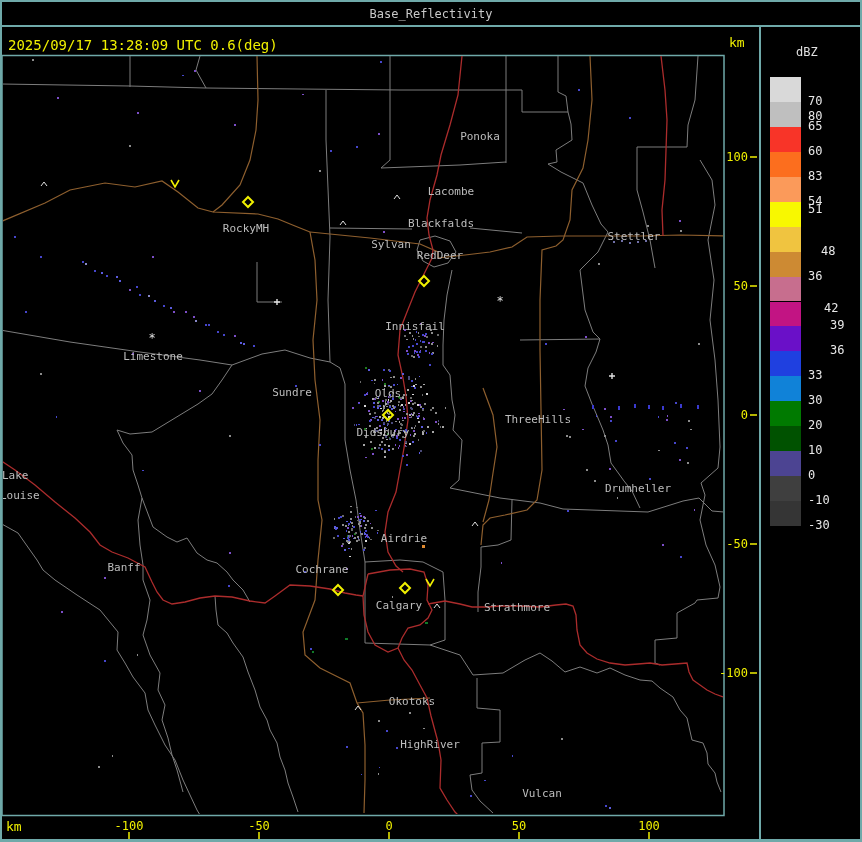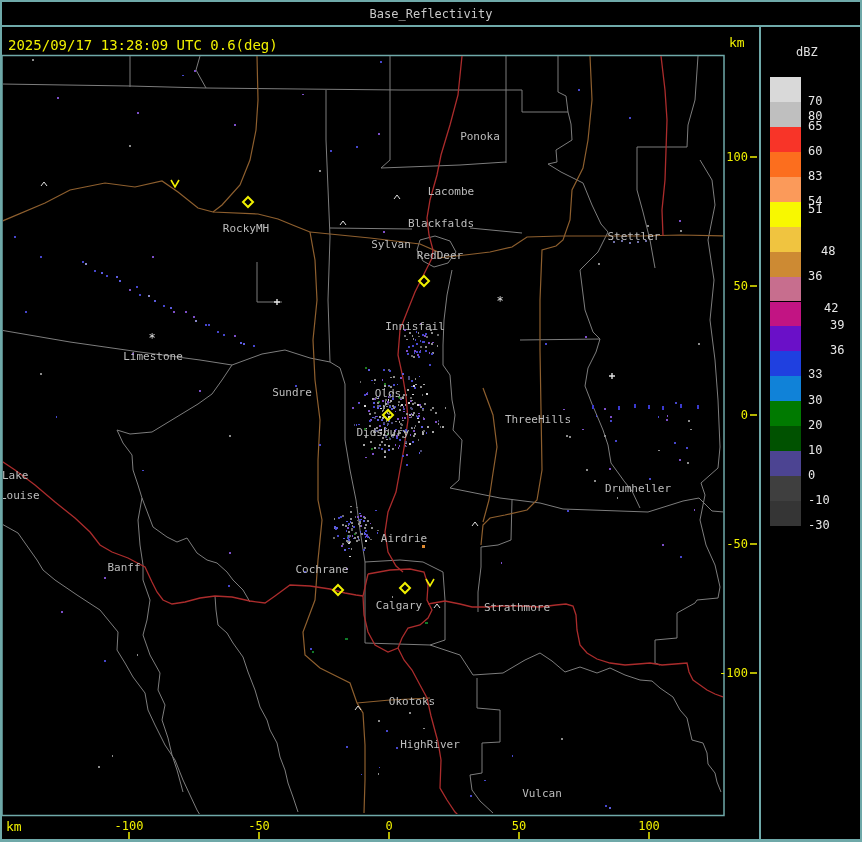--- a/index.html
+++ b/index.html
@@ -763,21 +763,21 @@
       <div class="lg-label" style="left: 808px; top: 119.89px;">65</div>
       <div class="lg-label" style="left: 808px; top: 144.83px;">60</div>
       <div class="lg-label" style="left: 808px; top: 169.78px;">83</div>
       <div class="lg-label" style="left: 808px; top: 194.72px;">54</div>
       <div class="lg-label" style="left: 808px; top: 203px;">51</div>
       <div class="lg-label" style="left: 808px; top: 244.61px; margin-left: 13px;">48</div>
       <div class="lg-label" style="left: 808px; top: 269.56px;">36</div>
       <div class="lg-label" style="left: 808px; top: 302px; margin-left: 16px;">42</div>
       <div class="lg-label" style="left: 808px; top: 319.44px; margin-left: 22px;">39</div>
       <div class="lg-label" style="left: 808px; top: 344.39px; margin-left: 22px;">36</div>
-      <div class="lg-label" style="left: 808px; top: 369.33px; font-family: Liberation Mono, monospace;">33</div>
+      <div class="lg-label" style="left: 808px; top: 369.33px;">33</div>
       <div class="lg-label" style="left: 808px; top: 394.28px;">30</div>
       <div class="lg-label" style="left: 808px; top: 419.22px;">20</div>
       <div class="lg-label" style="left: 808px; top: 444.17px;">10</div>
       <div class="lg-label" style="left: 808px; top: 469.11px;">0</div>
       <div class="lg-label" style="left: 808px; top: 494.06px;">-10</div>
       <div class="lg-label" style="left: 808px; top: 519px;">-30</div>
     </div>
 
 </div>
 

